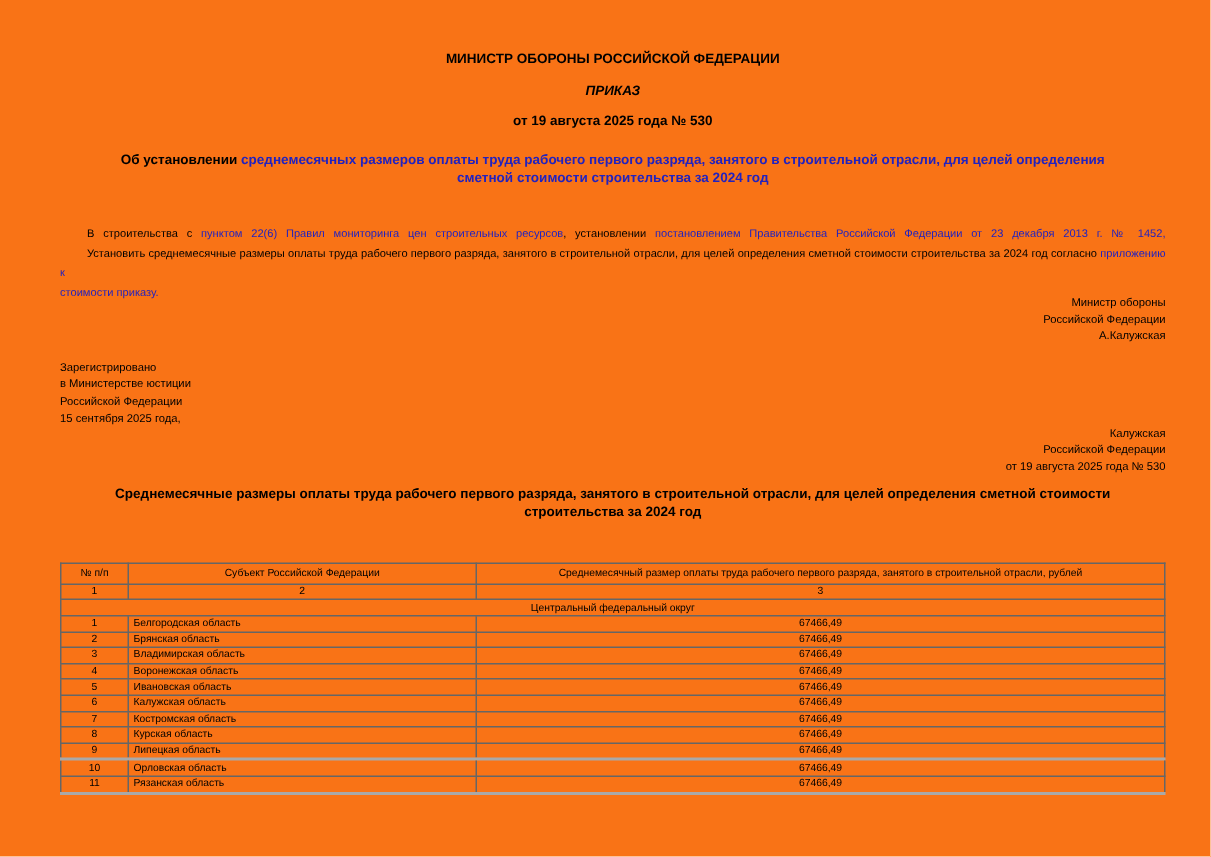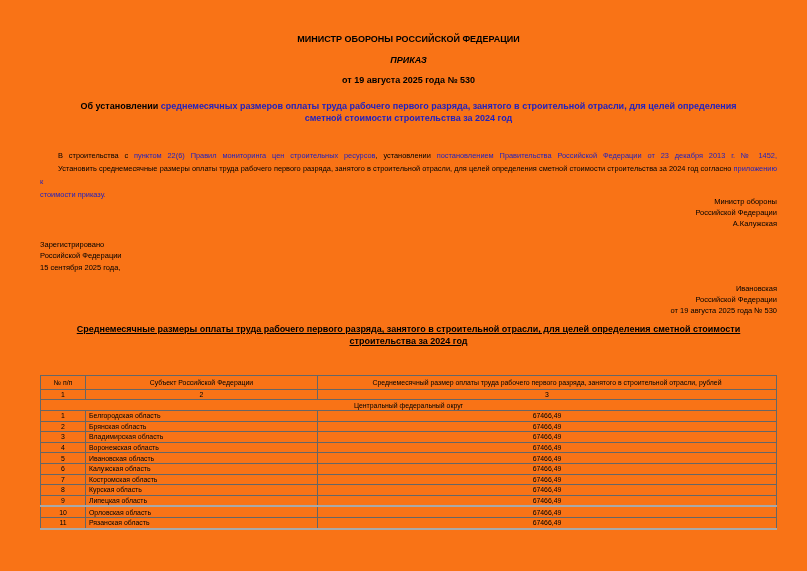--- a/index.html
+++ b/index.html
@@ -22,21 +22,21 @@
   .datenum{top:75px;font-size:9px;}
   .subject{top:101px;font-size:9px;line-height:11.5px;padding:0 28px;}
 
   .paras{top:149px;font-size:7.4px;line-height:13px;}
   .jline{text-align:justify;text-align-last:justify;}
   .indent{text-indent:18px;}
 
   .sig{top:196px;font-size:7.5px;line-height:11px;}
   .reg{top:216px;font-size:7.5px;line-height:11.3px;margin-top:23px;}
   .annex{top:284px;font-size:7.5px;line-height:10.8px;}
-  .tbl-title{top:324px;font-size:9px;line-height:11.5px;padding:0 10px;text-decoration:underline;}
+  .tbl-title{top:324px;font-size:9px;line-height:11.5px;padding:0 10px;}
 
   table.grid{
     position:absolute;top:375px;left:40px;
     width:737px;border-collapse:collapse;
     font-size:6.9px;table-layout:fixed;
   }
   table.grid th, table.grid td{
     border:1px solid #666;
     padding:0 3px;
     font-weight:normal;
@@ -72,26 +72,27 @@
   </div>
 
   <div class="abs right sig">
     <div>Министр обороны</div>
     <div>Российской Федерации</div>
     <div>А.Калужская</div>
   </div>
 
   <div class="abs reg">
     <div>Зарегистрировано</div>
+    <div>в Министерстве юстиции</div>
     <div>Российской Федерации</div>
     <div>15 сентября 2025 года,</div>
   </div>
 
   <div class="abs right annex">
-    <div>Ивановская</div>
+    <div>Калужская</div>
     <div>Российской Федерации</div>
     <div>от 19 августа 2025 года № 530</div>
   </div>
 
   <div class="abs center bold tbl-title">Среднемесячные размеры оплаты труда рабочего первого разряда, занятого в строительной отрасли, для целей определения сметной стоимости строительства за 2024 год</div>
 
   <table class="grid">
     <thead>
       <tr>
         <th class="w-num">№ п/п</th>

